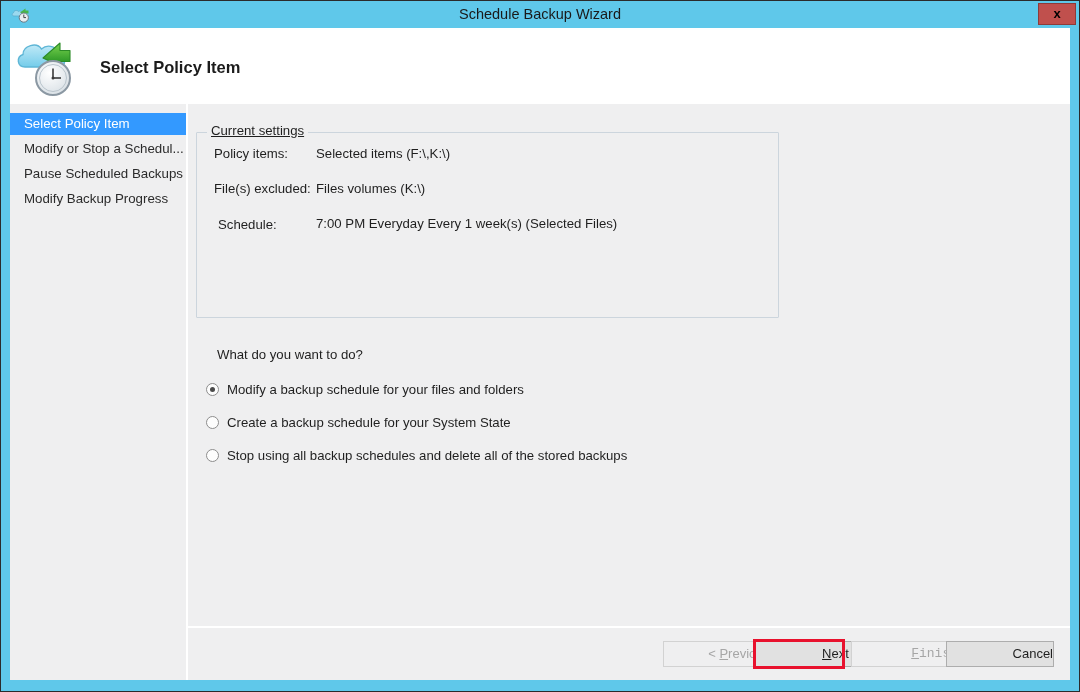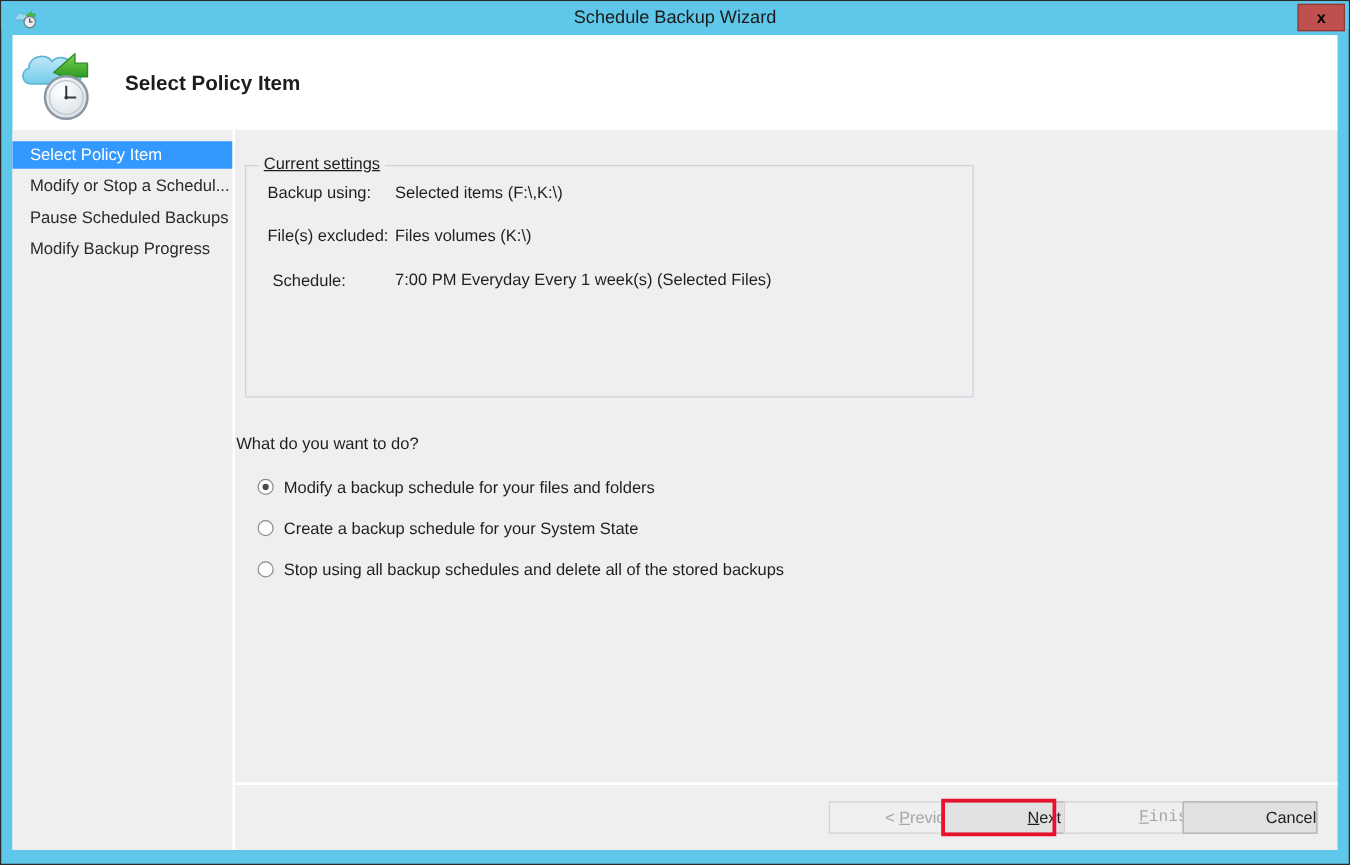--- a/index.html
+++ b/index.html
@@ -155,21 +155,21 @@
   .row-value {
     position: absolute;
     font-size: 13.2px;
     color: #1f1f1f;
     white-space: nowrap;
   }
 
   
   .question {
     position: absolute;
-    left: 188px; top: 346px;
+    left: 216px; top: 346px;
     font-size: 13.2px;
     color: #1f1f1f;
   }
   .radio-row {
     position: absolute;
     left: 205px;
     height: 18px;
     cursor: pointer;
   }
   .radio-mark {
@@ -290,21 +290,21 @@
       <div class="nav-item" style="top:59px;">Pause Scheduled Backups</div>
       <div class="nav-item" style="top:84px;">Modify Backup Progress</div>
     </div>
     <div class="sidebar-sep"></div>
     <div class="footer-sep"></div>
   </div>
 
   <div class="groupbox"></div>
   <div class="groupbox-label">Current settings</div>
 
-  <div class="row-label" style="left:213px; top:145px;">Backup using:</div>
+  <div class="row-label" style="left:213px; top:145px;">Policy items:</div>
   <div class="row-value" style="left:315px; top:145px;">Selected items (F:\,K:\)</div>
 
   <div class="row-label" style="left:213px; top:180px;">File(s) excluded:</div>
   <div class="row-value" style="left:315px; top:180px;">Files volumes (K:\)</div>
 
   <div class="row-label" style="left:217px; top:216px;">Schedule:</div>
   <div class="row-value" style="left:315px; top:215px;">7:00 PM Everyday Every 1 week(s) (Selected Files)</div>
 
   <div class="question">What do you want to do?</div>
 

